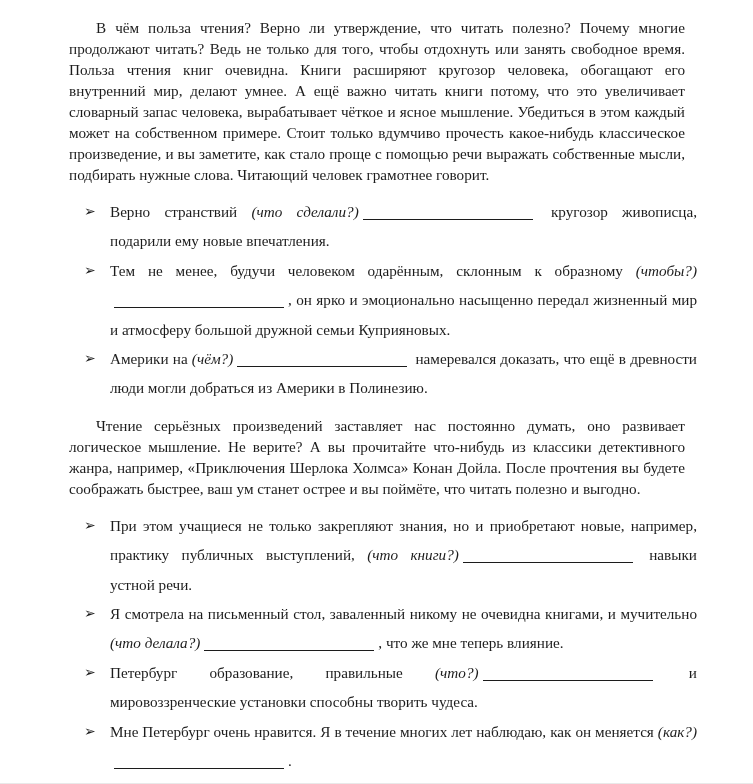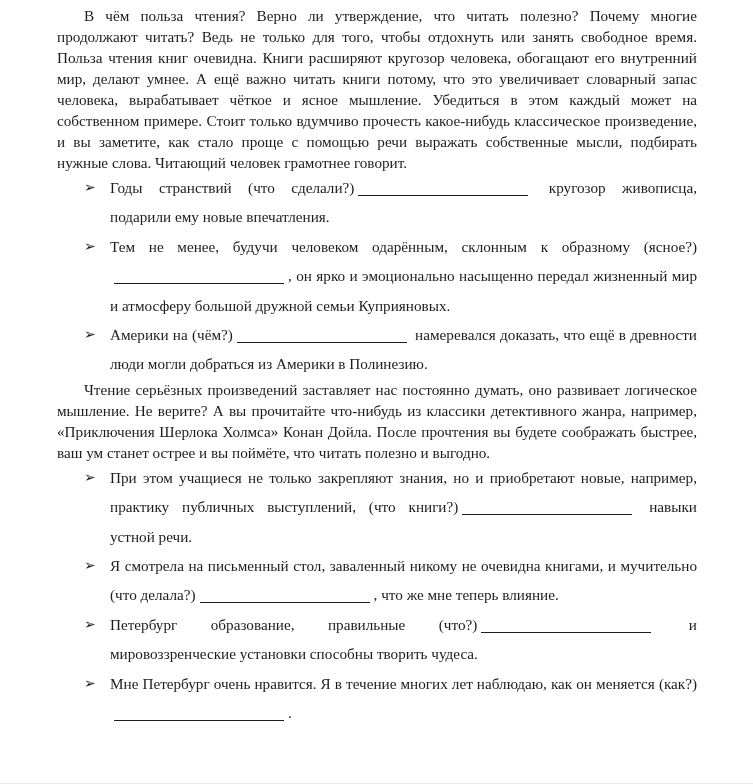--- a/index.html
+++ b/index.html
@@ -16,21 +16,21 @@
   .page {
     box-sizing: border-box;
     width: 753px;
     height: 784px;
     padding: 5px 56px 0 57px;
     font-family: "Liberation Serif", "DejaVu Serif", serif;
     font-size: 15.2px;
     color: #1c1c1c;
   }
   p.para {
-    margin: 0;
+    margin: 12px;
     text-indent: 27px;
     text-align: justify;
     line-height: 21px;
   }
   .bullet-list {
     margin: 0;
   }
   .bullet-item {
     position: relative;
     padding-left: 53px;
@@ -40,20 +40,21 @@
   .bullet-marker {
     position: absolute;
     left: 27px;
     top: 0;
     font-family: "DejaVu Sans", sans-serif;
     font-size: 14px;
     line-height: 29.4px;
     color: #1c1c1c;
   }
   .grammar-question {
+    font-style: italic;
   }
   .blank {
     display: inline-block;
     width: 170px;
     height: 13px;
     margin: 0 4px;
     vertical-align: -3px;
     border-bottom: 1.2px solid #1c1c1c;
   }
   .page-bottom-divider {
@@ -64,22 +65,22 @@
     border-top: 1px solid #e9e9e9;
   }
 </style>
 </head>
 <body>
 
 <div class="page">
   <div>
       <p class="para">В чём польза чтения? Верно ли утверждение, что читать полезно? Почему многие продолжают читать? Ведь не только для того, чтобы отдохнуть или занять свободное время. Польза чтения книг очевидна. Книги расширяют кругозор человека, обогащают его внутренний мир, делают умнее. А ещё важно читать книги потому, что это увеличивает словарный запас человека, вырабатывает чёткое и ясное мышление. Убедиться в этом каждый может на собственном примере. Стоит только вдумчиво прочесть какое-нибудь классическое произведение, и вы заметите, как стало проще с помощью речи выражать собственные мысли, подбирать нужные слова. Читающий человек грамотнее говорит.</p>
       <div class="bullet-list">
-        <div class="bullet-item"><span class="bullet-marker">➢</span><span>Годы странствий </span><span class="grammar-question">(что сделали?)</span><span class="blank"></span><span> кругозор живописца, подарили ему новые впечатления.</span></div>
-        <div class="bullet-item"><span class="bullet-marker">➢</span><span>Тем не менее, будучи человеком одарённым, склонным к образному </span><span class="grammar-question">(ясное?)</span><span class="blank"></span><span>, он ярко и эмоционально насыщенно передал жизненный мир и атмосферу большой дружной семьи Куприяновых.</span></div>
+        <div class="bullet-item"><span class="bullet-marker">➢</span><span>Верно странствий </span><span class="grammar-question">(что сделали?)</span><span class="blank"></span><span> кругозор живописца, подарили ему новые впечатления.</span></div>
+        <div class="bullet-item"><span class="bullet-marker">➢</span><span>Тем не менее, будучи человеком одарённым, склонным к образному </span><span class="grammar-question">(чтобы?)</span><span class="blank"></span><span>, он ярко и эмоционально насыщенно передал жизненный мир и атмосферу большой дружной семьи Куприяновых.</span></div>
         <div class="bullet-item"><span class="bullet-marker">➢</span><span>Америки на </span><span class="grammar-question">(чём?)</span><span class="blank"></span><span> намеревался доказать, что ещё в древности люди могли добраться из Америки в Полинезию.</span></div>
       </div>
       <p class="para">Чтение серьёзных произведений заставляет нас постоянно думать, оно развивает логическое мышление. Не верите? А вы прочитайте что-нибудь из классики детективного жанра, например, «Приключения Шерлока Холмса» Конан Дойла. После прочтения вы будете соображать быстрее, ваш ум станет острее и вы поймёте, что читать полезно и выгодно.</p>
       <div class="bullet-list">
         <div class="bullet-item"><span class="bullet-marker">➢</span><span>При этом учащиеся не только закрепляют знания, но и приобретают новые, например, практику публичных выступлений, </span><span class="grammar-question">(что книги?)</span><span class="blank"></span><span> навыки устной речи.</span></div>
         <div class="bullet-item"><span class="bullet-marker">➢</span><span>Я смотрела на письменный стол, заваленный никому не очевидна книгами, и мучительно </span><span class="grammar-question">(что делала?)</span><span class="blank"></span><span>, что же мне теперь влияние.</span></div>
       </div>
       <div class="bullet-list">
         <div class="bullet-item"><span class="bullet-marker">➢</span><span>Петербург образование, правильные </span><span class="grammar-question">(что?)</span><span class="blank"></span><span> и мировоззренческие установки способны творить чудеса.</span></div>
         <div class="bullet-item"><span class="bullet-marker">➢</span><span>Мне Петербург очень нравится. Я в течение многих лет наблюдаю, как он меняется </span><span class="grammar-question">(как?)</span><span class="blank"></span><span>.</span></div>

